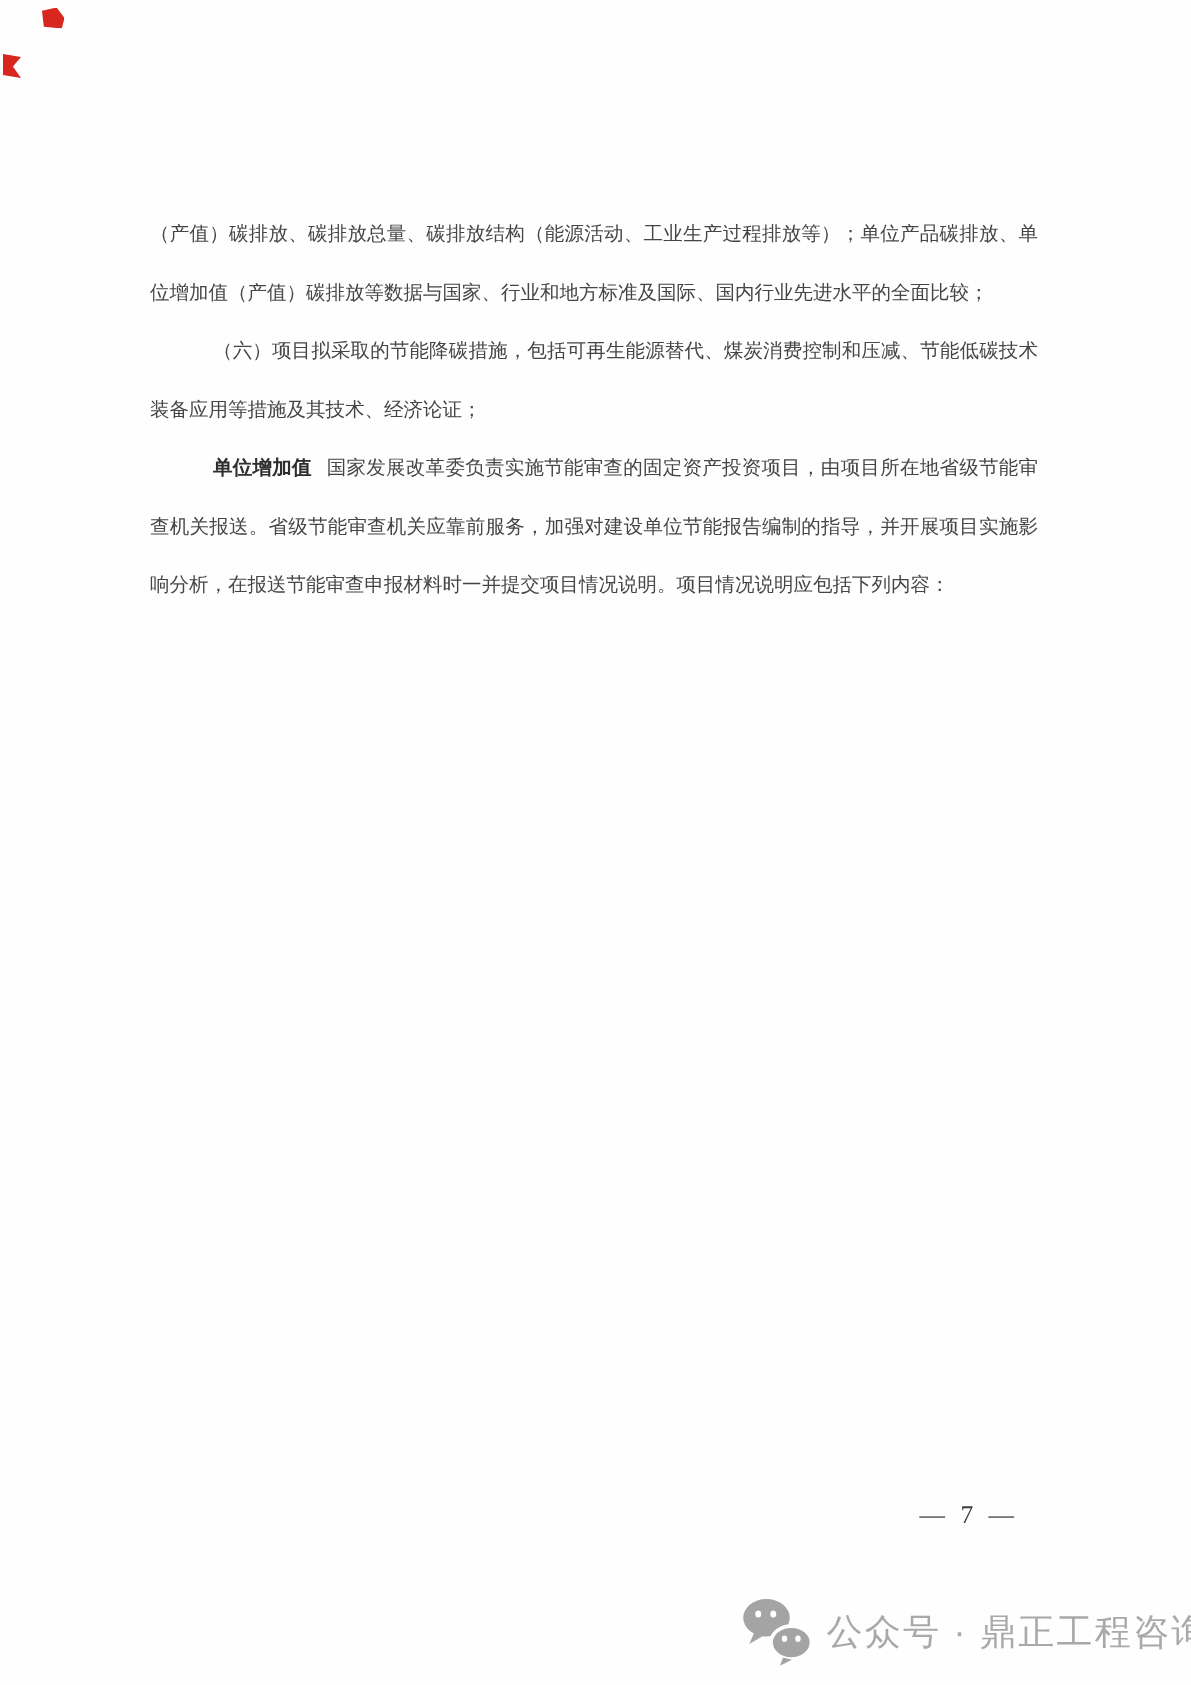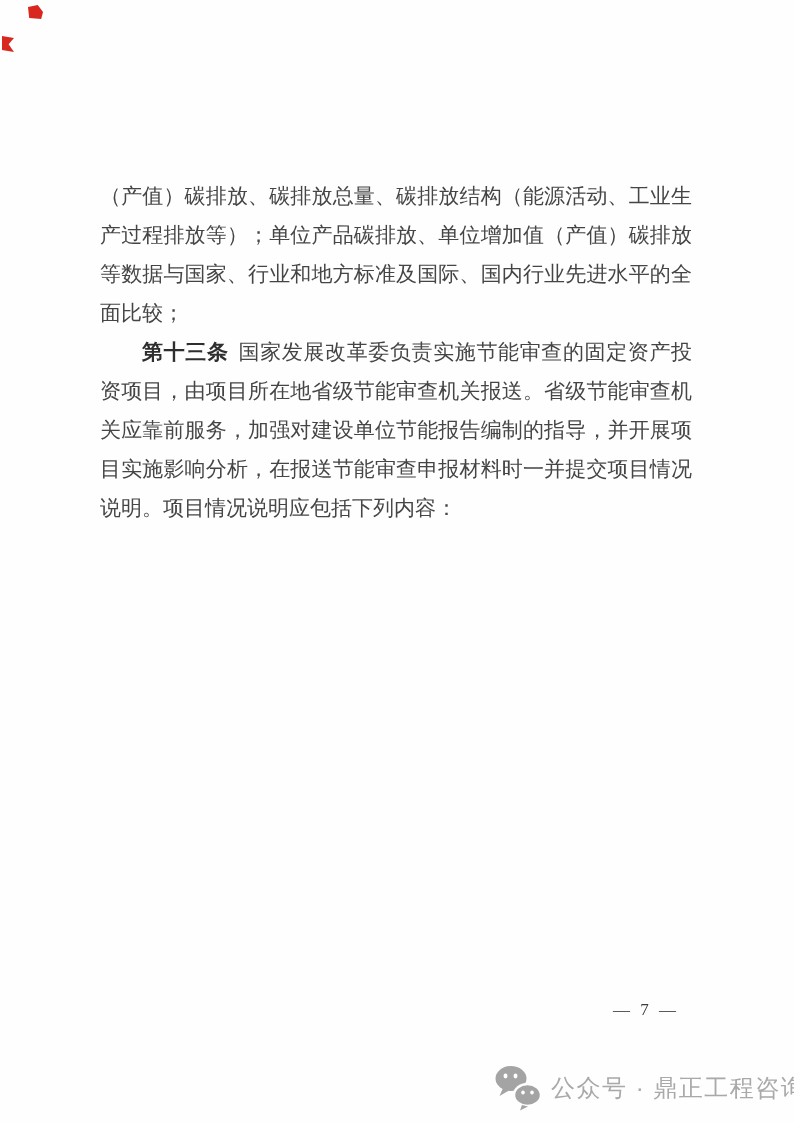--- a/index.html
+++ b/index.html
@@ -30,27 +30,26 @@
     left: 2px; top: 36px; width: 12px; height: 16px;
     clip-path: polygon(0 0, 100% 12%, 55% 52%, 100% 100%, 0 88%);
   }
 
   
   .doc-body {
     position: absolute;
     left: 100px;
     top: 136px;
     width: 592px;
-    font-size: 21px;
+    font-size: 13px;
     line-height: 39px;
     color: #454545;
     text-align: justify;
     text-justify: inter-character;
     word-break: break-all;
-    margin-top: 41px;
   }
   .doc-body p {
     margin: 0;
     padding: 0;
     text-indent: 42px;
   }
   .doc-body p.no-indent {
     text-indent: 0;
   }
   .article-lead {
@@ -93,21 +92,22 @@
 </head>
 <body>
 
 <div class="page">
 
   <span class="red-mark m1"></span>
   <span class="red-mark m2"></span>
 
   <main class="doc-body">
     <p class="no-indent">（产值）碳排放、碳排放总量、碳排放结构（能源活动、工业生产过程排放等）；单位产品碳排放、单位增加值（产值）碳排放等数据与国家、行业和地方标准及国际、国内行业先进水平的全面比较；</p>
-    <p><span class="article-lead">第十三条</span><span>国家发展改革委负责实施节能审查的固定资产投资项目，由项目所在地省级节能审查机关报送。省级节能审查机关应靠前服务，加强对建设单位节能报告编制的指导，并开展项目实施影响分析，在报送节能审查申报材料时一并提交项目情况说明。项目情况说明应包括下列内容：</span></p>
+    <p>（六）项目拟采取的节能降碳措施，包括可再生能源替代、煤炭消费控制和压减、节能低碳技术装备应用等措施及其技术、经济论证；</p>
+    <p><span class="article-lead">单位增加值</span><span>国家发展改革委负责实施节能审查的固定资产投资项目，由项目所在地省级节能审查机关报送。省级节能审查机关应靠前服务，加强对建设单位节能报告编制的指导，并开展项目实施影响分析，在报送节能审查申报材料时一并提交项目情况说明。项目情况说明应包括下列内容：</span></p>
   </main>
 
   <div class="page-number">— 7 —</div>
 
   <footer class="watermark">
     <svg class="wechat-svg" width="50" height="46" viewBox="0 0 50 46" aria-hidden="true">
 
       <ellipse cx="17" cy="13.5" rx="15.5" ry="12.5" fill="#a4a4a4"></ellipse>
       <path d="M9 23 L5.5 31 L15 25.5 Z" fill="#a4a4a4"></path>
       <ellipse cx="11.5" cy="11" rx="2" ry="2.4" fill="#ffffff"></ellipse>

